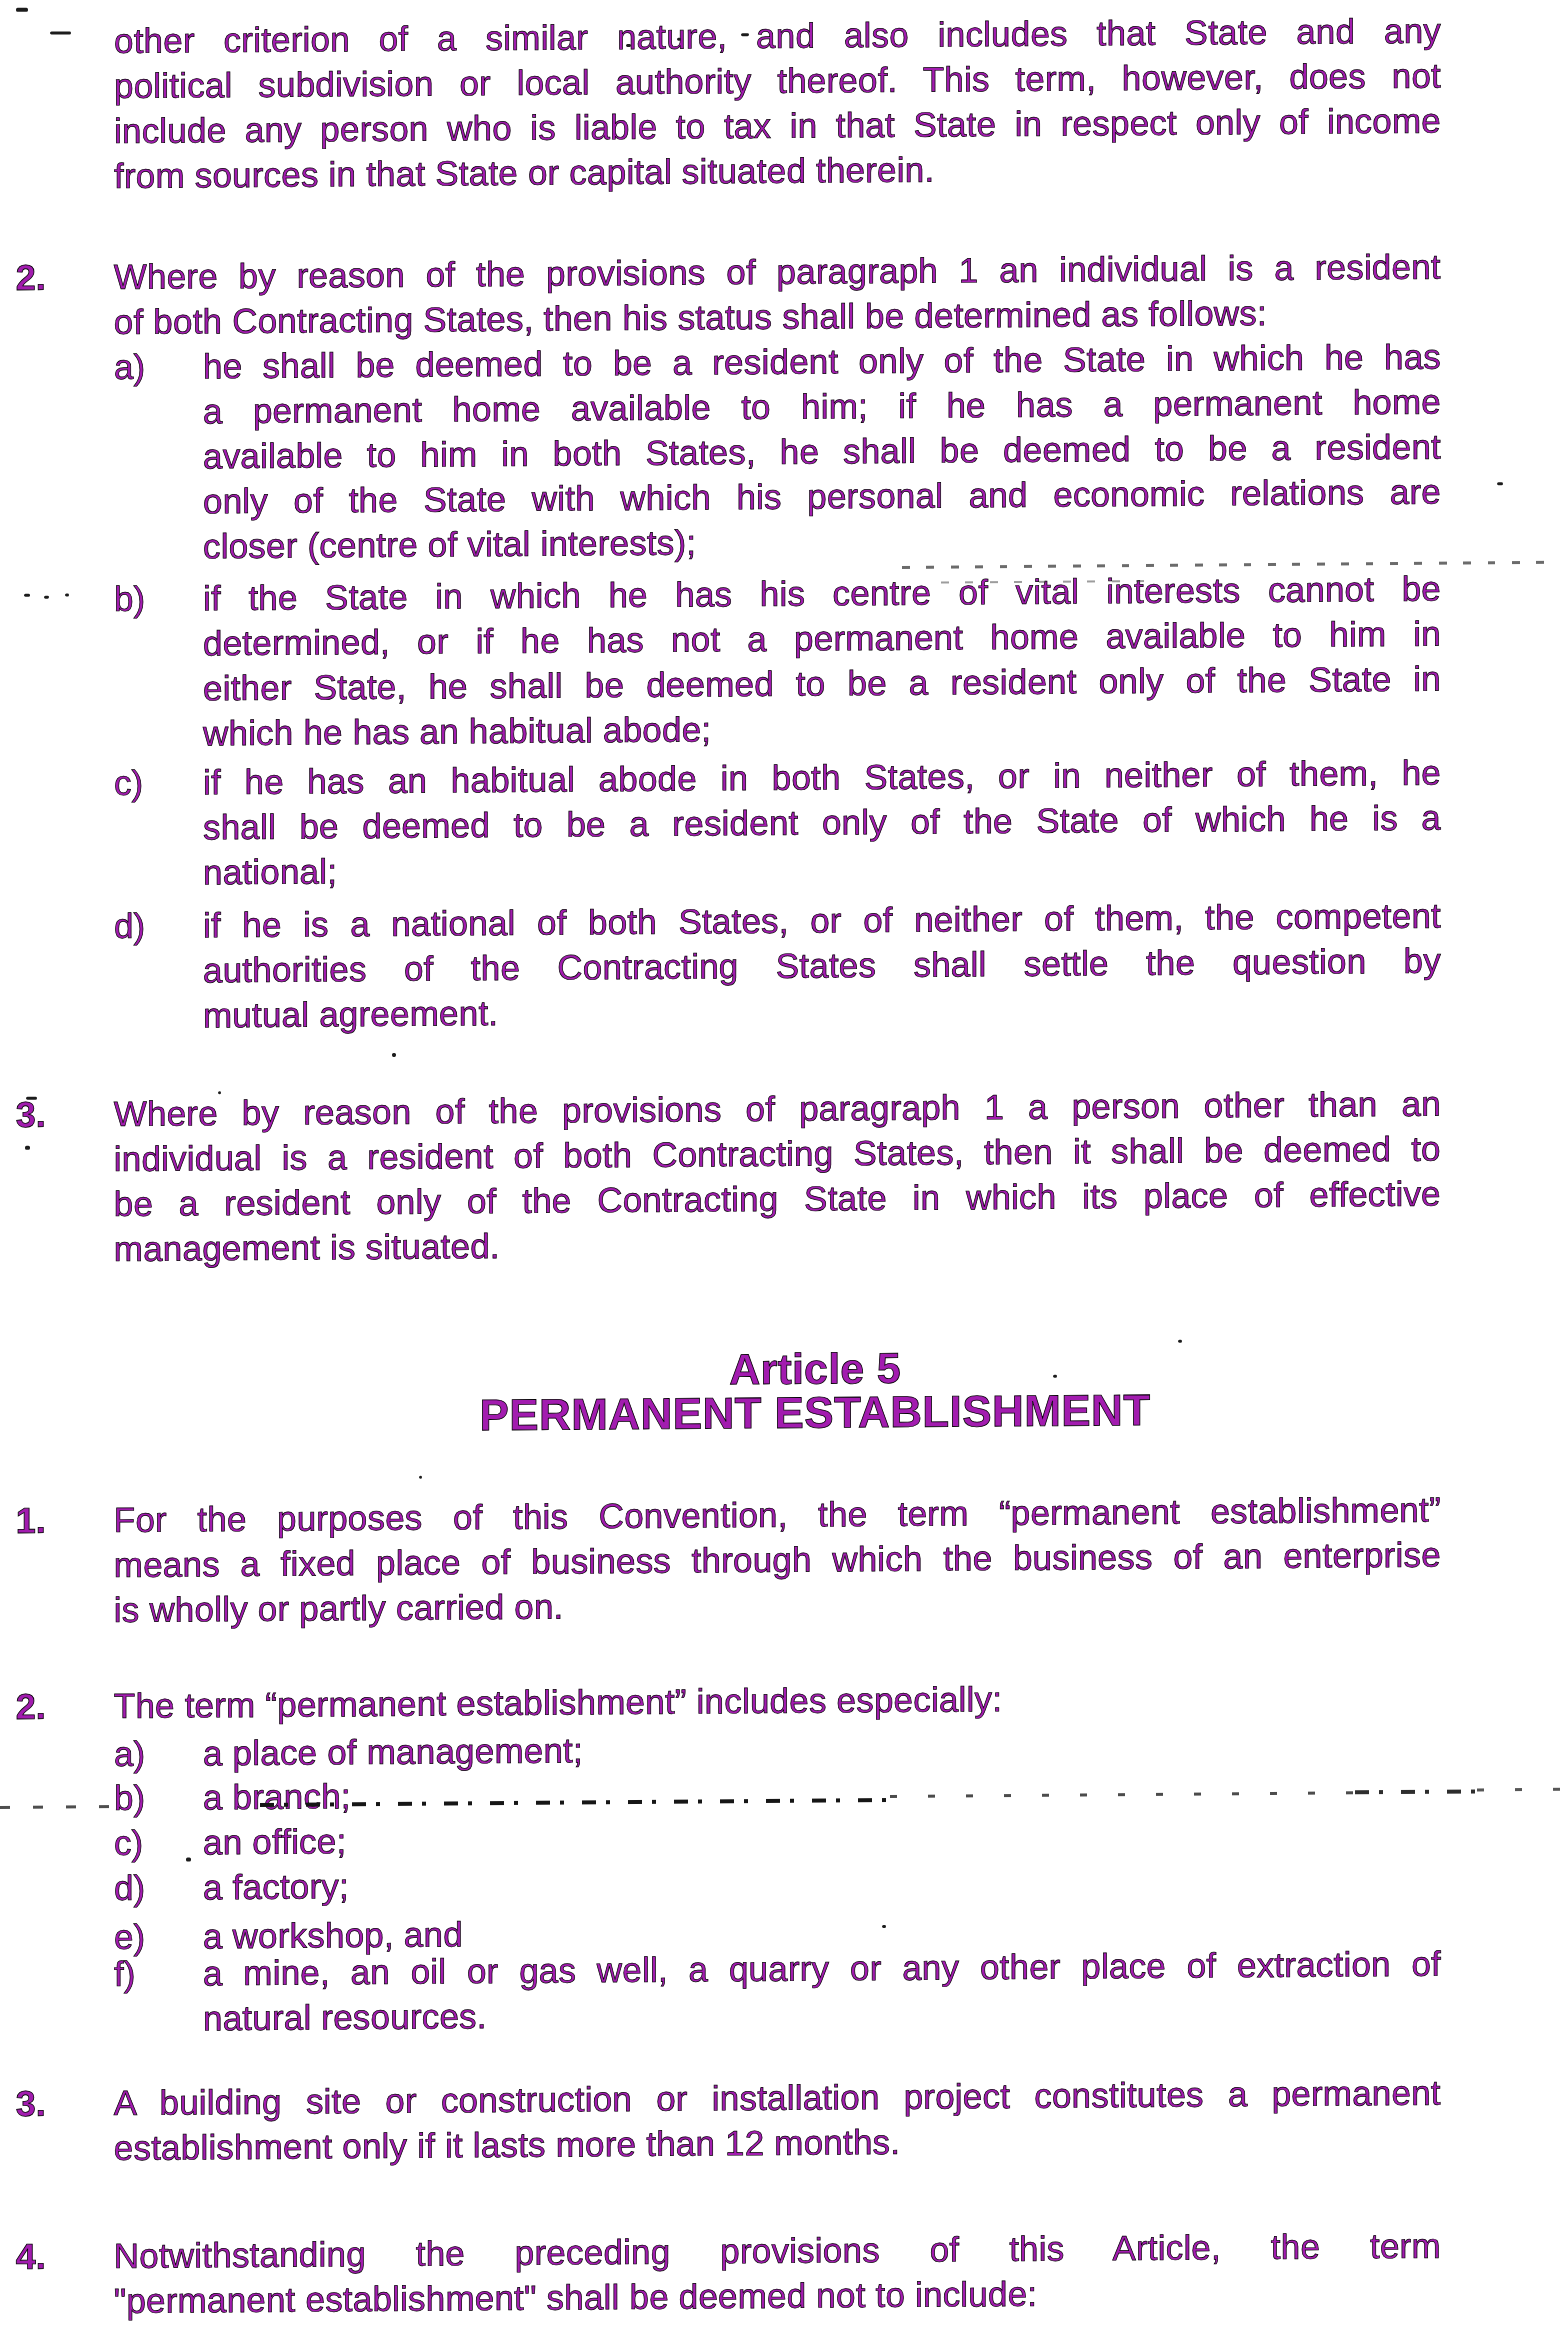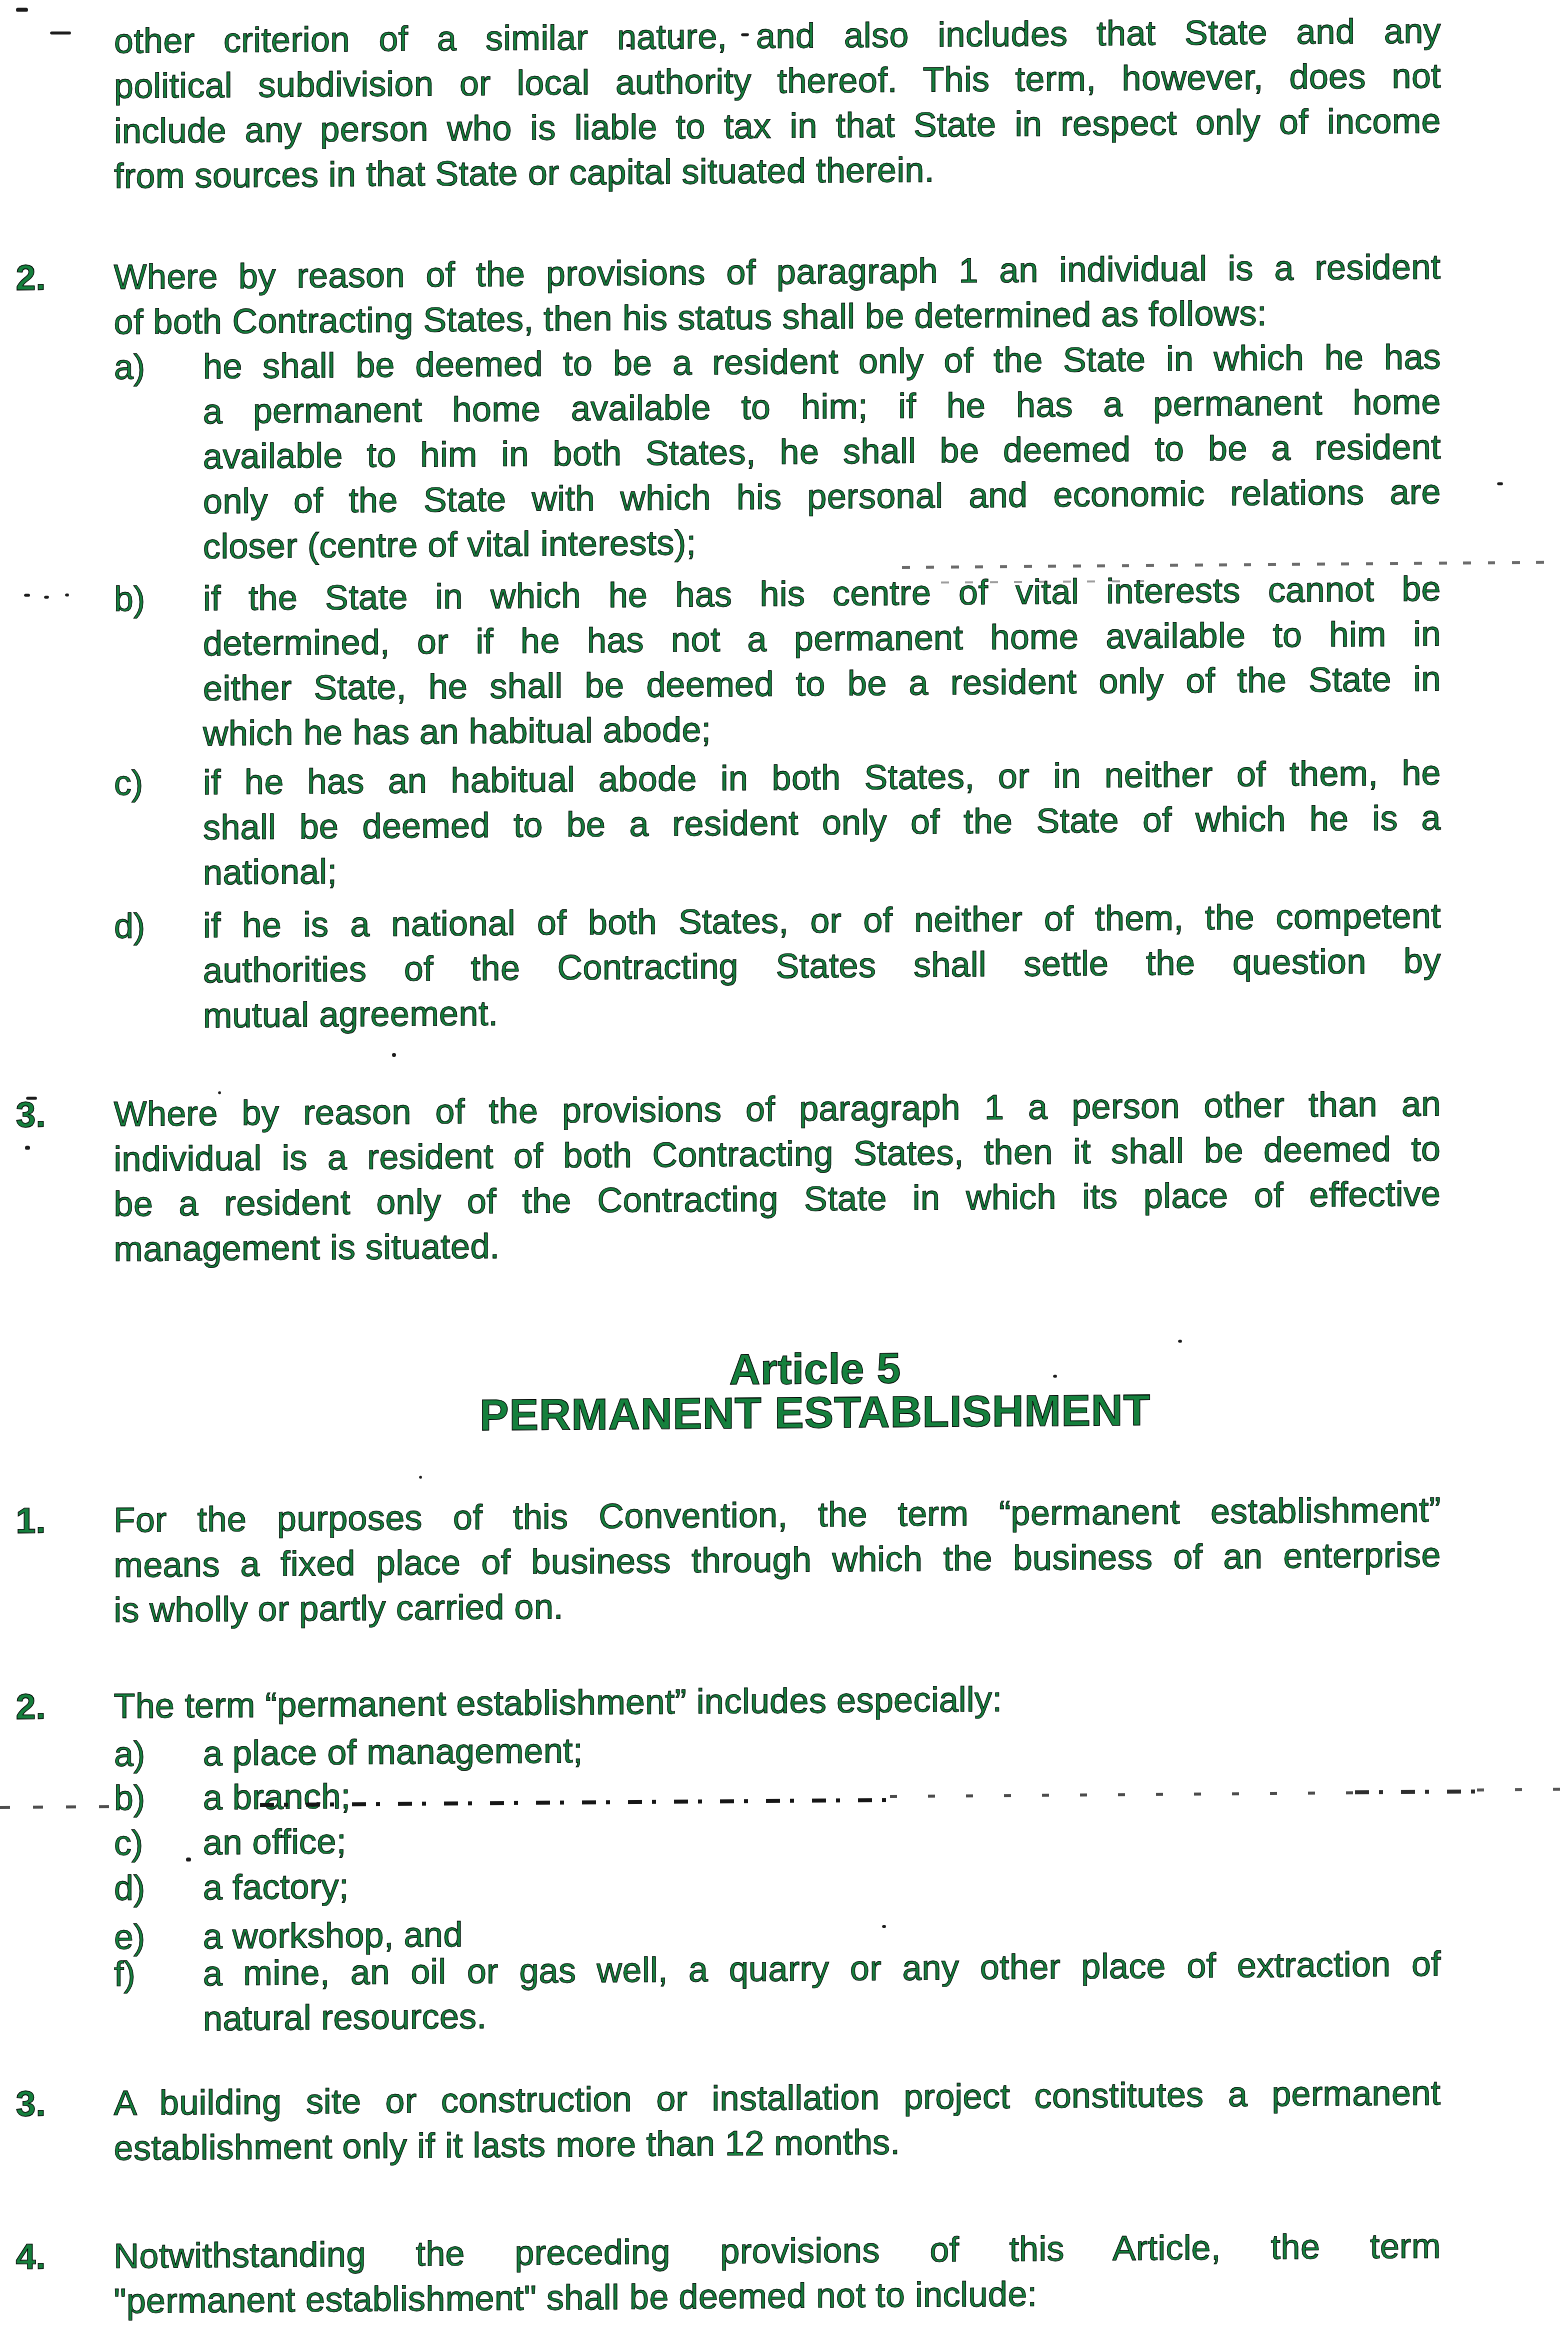--- a/index.html
+++ b/index.html
@@ -1,18 +1,18 @@
 <!DOCTYPE html>
 <html style="font-size:12.6px"><head>
 <meta charset="utf-8">
 <style>
   html,body{margin:0;padding:0;background:#ffffff;}
   .page{
     position:relative;width:1567px;height:2330px;background:#ffffff;overflow:hidden;
-    font-family:"Liberation Sans",sans-serif;color:#15803d;
+    font-family:"Liberation Sans",sans-serif;color:#a21caf;
   }
   .content{position:absolute;left:0;top:0;width:1567px;height:2330px;
     transform:skewY(-0.45deg);transform-origin:0 0;}
   .block{position:absolute;}
   .lines{position:relative;}
   .line{
     font-size:35px;line-height:45px;white-space:normal;
     -webkit-text-stroke:0.7px #000;letter-spacing:0.2px;
   }
   .line.justify{text-align:justify;text-align-last:justify;}

